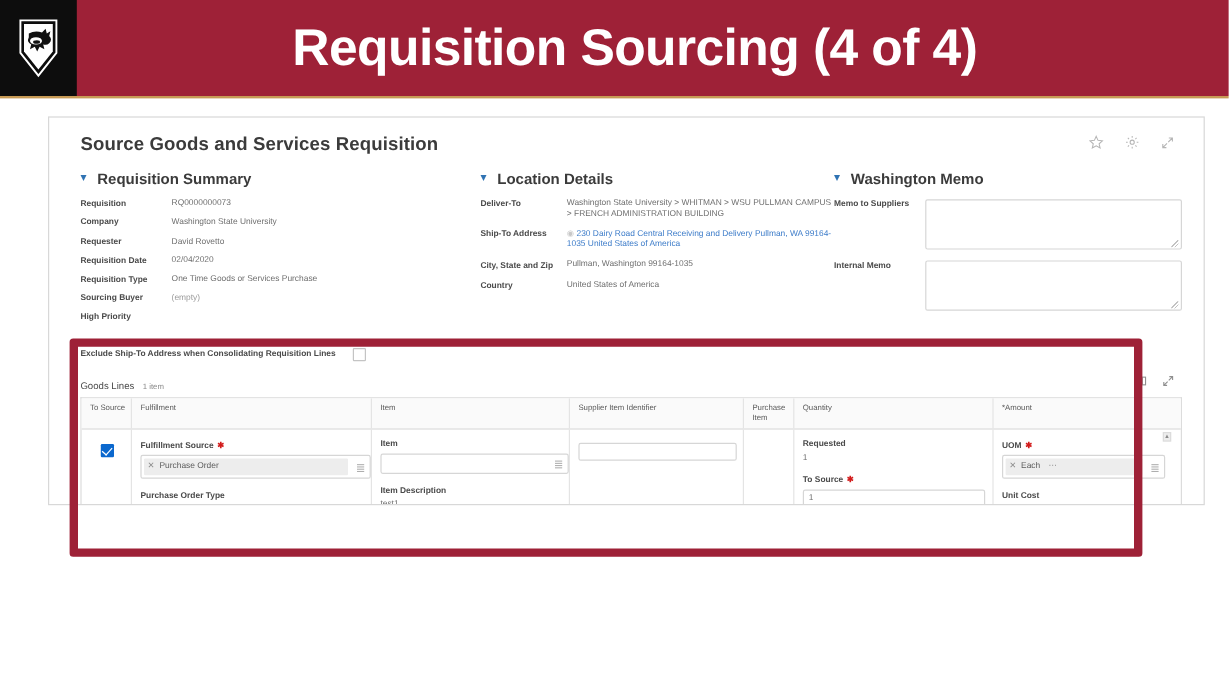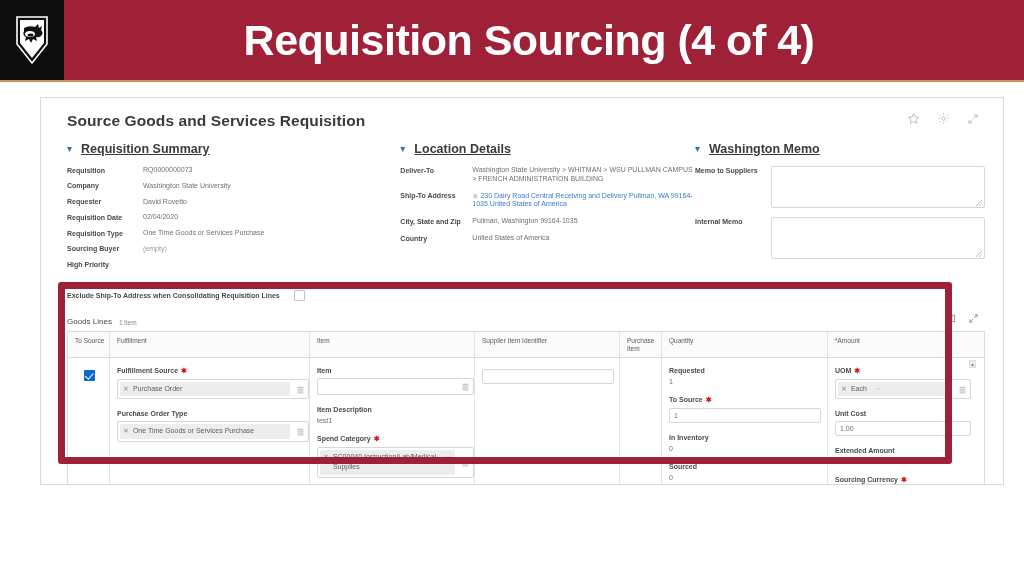--- a/index.html
+++ b/index.html
@@ -37,21 +37,21 @@
   .header-underline {
     position: absolute; top: 80px; left: 0;
     width: 1024px; height: 2px;
     background: #c79a55;
   }
 
   
   .app-panel {
     position: absolute;
     left: 40px; top: 97px;
-    width: 964px; height: 388px;
+    width: 964px; height: 324px;
     background: #ffffff;
     border: 1px solid #d8d8d8;
     overflow: hidden;
   }
 
   .app-titlebar {
     position: relative;
     padding: 14px 18px 0 26px;
   }
   .app-title {
@@ -90,21 +90,20 @@
   .chev {
     color: #2f73b3;
     font-size: 10px;
     line-height: 1;
     margin-top: -1px;
   }
   .sec-title {
     font-size: 12.5px;
     font-weight: bold;
     color: #3b3b3b;
-    text-decoration: underline;
   }
 
   .frow {
     display: flex;
     margin-bottom: 6.5px;
     line-height: 1.25;
   }
   .flabel {
     font-size: 7px;
     font-weight: bold;

